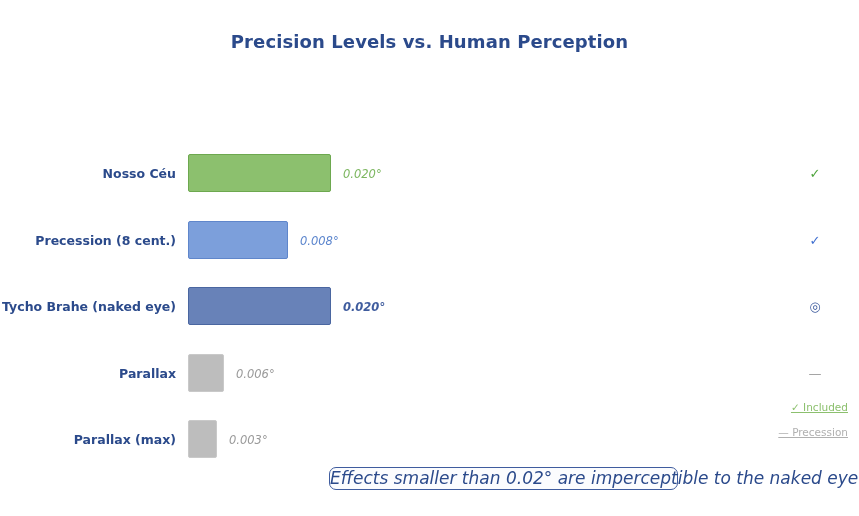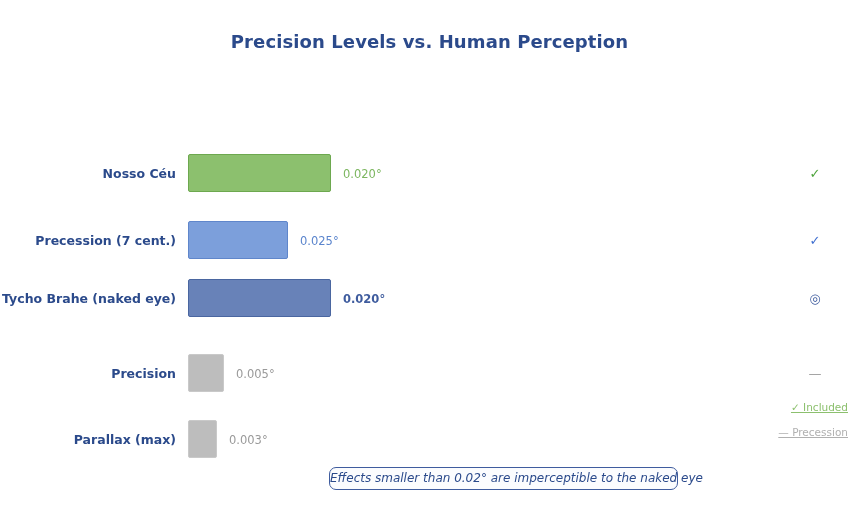--- a/index.html
+++ b/index.html
@@ -68,20 +68,21 @@
     border-width: 1.5px;
     border-radius: 2px;
   }
   .bar-value {
     position: absolute;
     top: 0;
     height: 42px;
     line-height: 42px;
     font-size: 11.5px;
     white-space: nowrap;
+    font-style: italic;
   }
   .bar-value.strong { font-weight: bold; }
   .status-icon {
     position: absolute;
     left: 795px;
     top: 0;
     width: 40px;
     height: 42px;
     line-height: 42px;
     text-align: center;
@@ -105,21 +106,21 @@
   .footnote {
     position: absolute;
     left: 329px;
     top: 467px;
     width: 349px;
     height: 23px;
     box-sizing: border-box;
     border: 1.2px solid #3f5c9e;
     border-radius: 7px;
     background: #fbfcfe;
-    font-size: 12px;
+    font-size: 17px;
     font-style: italic;
     color: #2b4a8b;
     text-align: right;
     line-height: 21px;
     white-space: nowrap;
   }
 </style>
 </head>
 <body>
 
@@ -128,35 +129,35 @@
   <div class="chart-title">Precision Levels vs. Human Perception</div>
 
   <div class="plot-area" id="plot-area">
       <div class="bar-row" style="top: 153px;">
         <div class="cat-label">Nosso Céu</div>
         <div class="bar" style="width: 143px; background: rgb(140, 192, 110); border-color: rgb(109, 168, 79); left: 188px;"></div>
         <div class="bar-value" style="left: 343px; color: rgb(124, 182, 95);">0.020°</div>
         <div class="status-icon" style="color: rgb(76, 163, 58);">✓</div>
       </div>
       <div class="bar-row" style="top: 219.5px;">
-        <div class="cat-label">Precession (7 cent.)</div>
+        <div class="cat-label">Precession (8 cent.)</div>
         <div class="bar" style="width: 100px; background: rgb(124, 159, 219); border-color: rgb(95, 134, 203); left: 188px;"></div>
-        <div class="bar-value" style="left: 300px; color: rgb(91, 133, 205);">0.025°</div>
+        <div class="bar-value" style="left: 300px; color: rgb(91, 133, 205);">0.008°</div>
         <div class="status-icon" style="color: rgb(63, 111, 208);">✓</div>
       </div>
-      <div class="bar-row" style="top: 278px;">
+      <div class="bar-row" style="top: 286px;">
         <div class="cat-label">Tycho Brahe (naked eye)</div>
         <div class="bar" style="width: 143px; background: rgb(104, 130, 184); border-color: rgb(74, 102, 160); left: 188px;"></div>
         <div class="bar-value strong" style="left: 343px; color: rgb(63, 92, 158);">0.020°</div>
         <div class="status-icon" style="color: rgb(63, 92, 158);">◎</div>
       </div>
       <div class="bar-row" style="top: 352.5px;">
-        <div class="cat-label">Precision</div>
+        <div class="cat-label">Parallax</div>
         <div class="bar" style="width: 36px; background: rgb(189, 189, 189); border-color: rgb(201, 201, 201); left: 188px;"></div>
-        <div class="bar-value" style="left: 236px; color: rgb(154, 154, 154);">0.005°</div>
+        <div class="bar-value" style="left: 236px; color: rgb(154, 154, 154);">0.006°</div>
         <div class="status-icon" style="color: rgb(154, 154, 154);">—</div>
       </div>
       <div class="bar-row" style="top: 419px;">
         <div class="cat-label">Parallax (max)</div>
         <div class="bar" style="width: 29px; background: rgb(189, 189, 189); border-color: rgb(201, 201, 201); left: 188px;"></div>
         <div class="bar-value" style="left: 229px; color: rgb(154, 154, 154);">0.003°</div>
       </div>
     </div>
 
   <div class="legend" id="legend">

